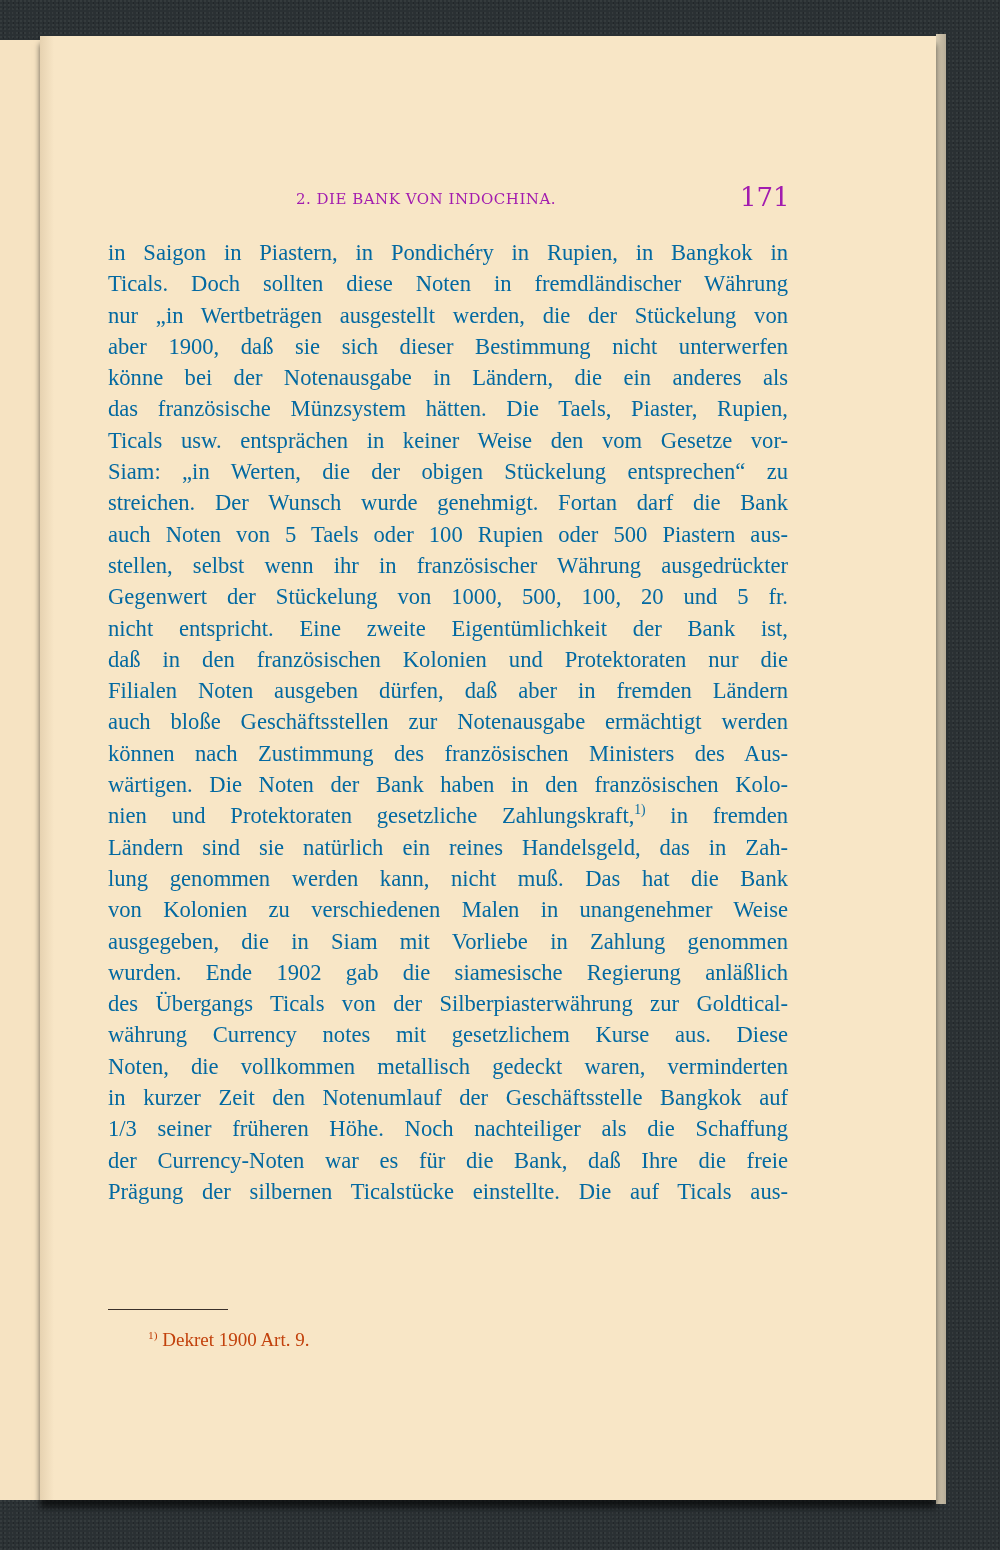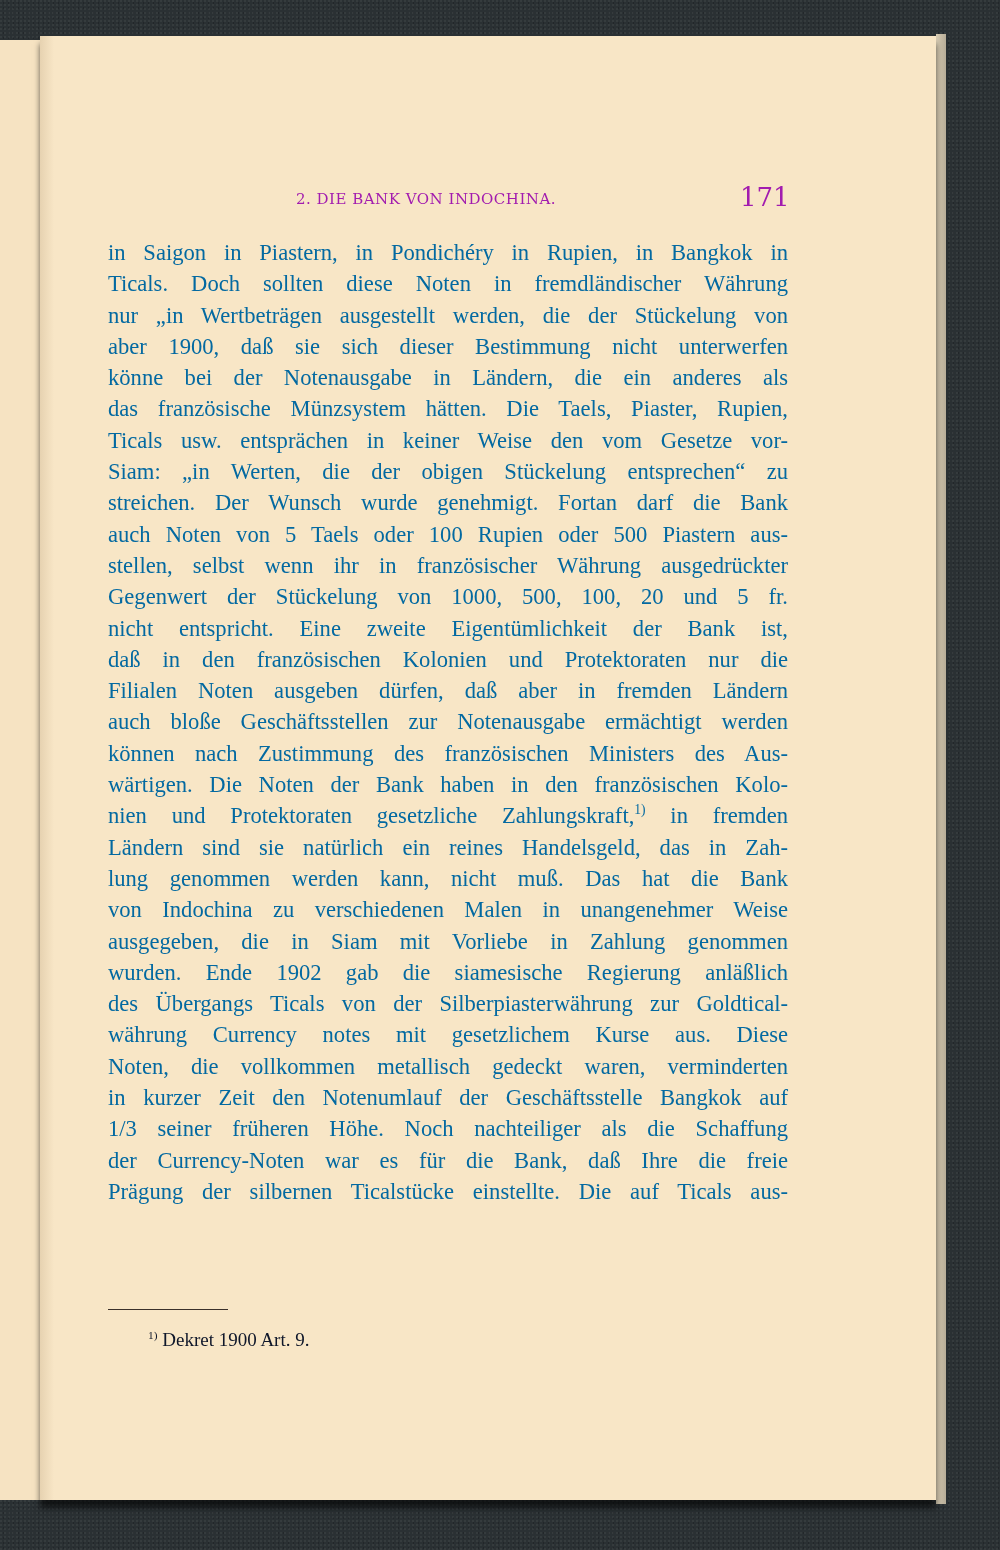--- a/index.html
+++ b/index.html
@@ -45,21 +45,21 @@
     font-family:"Liberation Serif", serif; font-size:22.6px;
     line-height:31.3px; color:#0369a1; text-align:justify;margin-top:8px;
   }
   .line { display:block; white-space:nowrap; text-align-last:justify; text-align:justify; }
   .footnote-rule {
     position:absolute; left:68px; top:1273px; width:120px; height:0;
     border-top:1.5px solid #3a302a;
   }
   .footnote {
     position:absolute; left:108px; top:1293px;
-    font-family:"Liberation Serif", serif; font-size:19px; color:#0f172a;
+    font-family:"Liberation Serif", serif; font-size:19px; color:#c2410c;
   }
   sup { font-size:60%; vertical-align:super; line-height:0; }
 </style>
 </head>
 <body>
 
 <div class="left-page"></div>
 <div class="page-edge"></div>
 
 <div class="page">
@@ -85,21 +85,21 @@
     <span class="line">Gegenwert der Stückelung von 1000, 500, 100, 20 und 5 fr.</span>
     <span class="line">nicht entspricht. Eine zweite Eigentümlichkeit der Bank ist,</span>
     <span class="line">daß in den französischen Kolonien und Protektoraten nur die</span>
     <span class="line">Filialen Noten ausgeben dürfen, daß aber in fremden Ländern</span>
     <span class="line">auch bloße Geschäftsstellen zur Notenausgabe ermächtigt werden</span>
     <span class="line">können nach Zustimmung des französischen Ministers des Aus-</span>
     <span class="line">wärtigen. Die Noten der Bank haben in den französischen Kolo-</span>
     <span class="line"><span>nien und Protektoraten gesetzliche Zahlungskraft,</span><sup>1)</sup><span> in fremden</span></span>
     <span class="line">Ländern sind sie natürlich ein reines Handelsgeld, das in Zah-</span>
     <span class="line">lung genommen werden kann, nicht muß. Das hat die Bank</span>
-    <span class="line">von Indochina zu verschiedenen Malen in unangenehmer Weise</span>
+    <span class="line">von Kolonien zu verschiedenen Malen in unangenehmer Weise</span>
     <span class="line">ausgegeben, die in Siam mit Vorliebe in Zahlung genommen</span>
     <span class="line">wurden. Ende 1902 gab die siamesische Regierung anläßlich</span>
     <span class="line">des Übergangs Ticals von der Silberpiasterwährung zur Goldtical-</span>
     <span class="line">währung Currency notes mit gesetzlichem Kurse aus. Diese</span>
     <span class="line">Noten, die vollkommen metallisch gedeckt waren, verminderten</span>
     <span class="line">in kurzer Zeit den Notenumlauf der Geschäftsstelle Bangkok auf</span>
     <span class="line"><span>1/3</span> <span>seiner früheren Höhe. Noch nachteiliger als die Schaffung</span></span>
     <span class="line">der Currency-Noten war es für die Bank, daß Ihre die freie</span>
     <span class="line">Prägung der silbernen Ticalstücke einstellte. Die auf Ticals aus-</span>
   </div>

